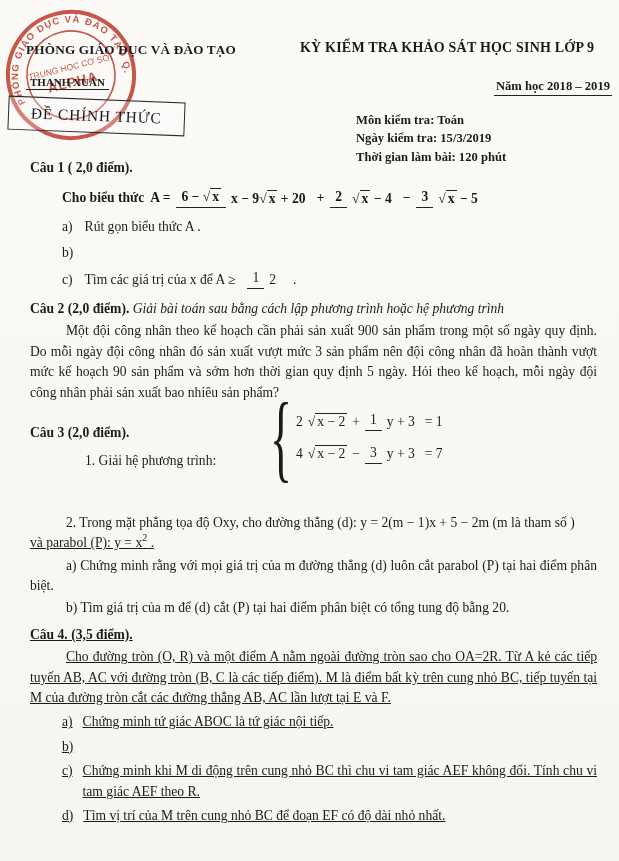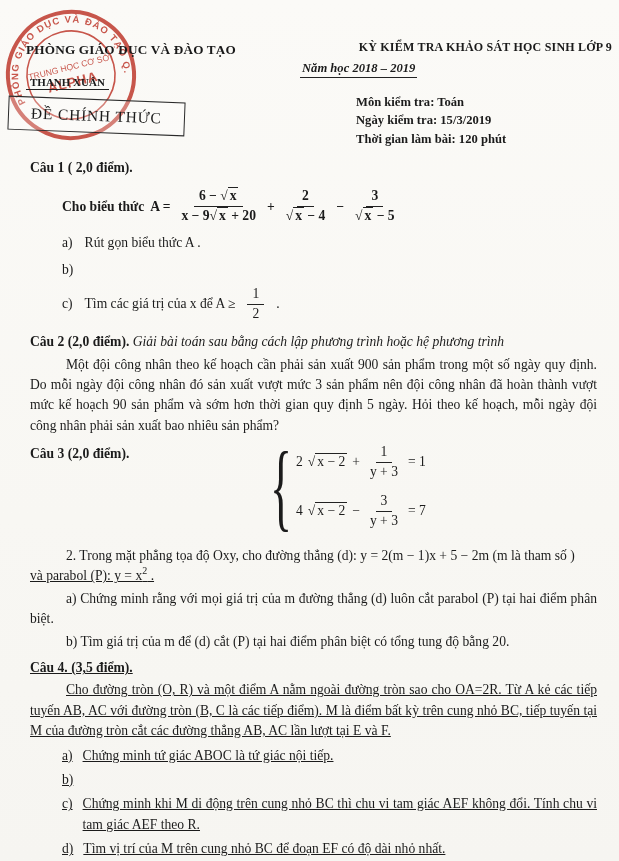--- a/index.html
+++ b/index.html
@@ -13,48 +13,48 @@
   .stamp{position:absolute;left:0px;top:4px;width:142px;height:142px;
          transform:rotate(-14deg);opacity:.85;z-index:1;}
   .h-left{position:absolute;left:26px;top:42px;width:266px;text-align:left;z-index:2;}
   .dept1{font-weight:bold;font-size:13.2px;letter-spacing:.2px;}
   .dept2{display:inline-block;font-weight:bold;font-size:11px;margin-top:18px;
          border-bottom:1.4px solid #222;padding:0 4px 1px;}
   .exam-box{display:inline-block;margin-top:9px;margin-left:-18px;
             border:1.7px solid #2a2a2a;padding:7px 22px;font-size:15.5px;
             letter-spacing:.8px;transform:rotate(2.2deg);background:rgba(255,255,255,.25);}
   .h-right{position:absolute;left:300px;top:40px;width:312px;z-index:2;}
-  .h-title{font-weight:bold;font-size:12px;text-align:right;letter-spacing:.2px;}
-  .h-year{text-align:left;margin-top:3px;font-style:italic;}
+  .h-title{font-weight:bold;font-size:14px;text-align:left;letter-spacing:.2px;}
+  .h-year{text-align:right;margin-top:20px;}
   .h-year span{display:inline-block;font-weight:bold;font-size:12.6px;
                border-bottom:1.5px solid #222;padding:0 2px 1px;}
   .h-meta{margin:15px 0 0 56px;font-weight:bold;font-size:12.6px;line-height:1.45;}
   
   .body{padding:6px 22px 0 30px;font-size:13.6px;line-height:1.5;}
   .bold{font-weight:bold;}
   .ital{font-style:italic;}
   .para{text-align:justify;text-indent:36px;margin-top:2px;}
   .para-noindent{text-align:justify;margin-top:0;text-decoration:underline;}
   .item{display:flex;gap:10px;margin:4px 0 0 32px;}
   .item-label{flex:0 0 auto;}
   .item-text{text-align:justify;}
   
   .mrow{display:flex;align-items:center;gap:6px;flex-wrap:nowrap;}
-  .frac{display:inline-flex;flex-direction:column;align-items:center;
+  .frac{display:inline-flex;align-items:center;
         line-height:1.25;vertical-align:middle;}
   .frac .num{padding:0 5px 1px;border-bottom:1.2px solid #222;text-align:center;}
   .frac .den{padding:1px 5px 0;text-align:right;}
   .sqrt{white-space:nowrap;}
   .sqrt .rad{border-top:1.2px solid #222;padding:0 2px;}
   .q1-formula{margin:10px 0 0 32px;font-weight:bold;}
   .q1-items{margin-top:8px;}
   .q1-item{display:flex;gap:12px;margin:6px 0 0 32px;align-items:center;}
   
   .q3-top{position:relative;height:100px;margin-top:8px;}
-  .q3-label{position:absolute;left:0;top:0;}
+  .q3-label{position:absolute;left:0;top:12px;}
   .q3-sub1{position:absolute;left:55px;top:40px;}
   .system{position:absolute;left:238px;top:0;display:flex;align-items:center;}
   .brace{display:inline-block;font-size:54px;font-weight:400;line-height:1;
          transform:scaleY(1.8) scaleX(.85);transform-origin:center;margin-right:2px;}
   .sys-eqs{display:flex;flex-direction:column;gap:12px;}
   .eq{display:flex;align-items:center;gap:5px;}
   sup{font-size:10px;vertical-align:super;line-height:0;}
 </style>
 </head>
 <body>
@@ -145,20 +145,21 @@
 
     <div style="margin-top:9px;">
       <span class="bold">Câu 2 (2,0 điểm).</span>
       <span class="ital">Giải bài toán sau bằng cách lập phương trình hoặc hệ phương trình</span>
       <div class="para">Một đội công nhân theo kế hoạch cần phải sản xuất 900 sản phẩm trong một số ngày quy định. Do mỗi ngày đội công nhân đó sản xuất vượt mức 3 sản phẩm nên đội công nhân đã hoàn thành vượt mức kế hoạch 90 sản phẩm và sớm hơn thời gian quy định 5 ngày. Hỏi theo kế hoạch, mỗi ngày đội công nhân phải sản xuất bao nhiêu sản phẩm?</div>
     </div>
 
     <div>
       <div class="q3-top">
         <span class="q3-label bold">Câu 3 (2,0 điểm).</span>
+        <span class="q3-sub1">1. Giải hệ phương trình:</span>
 
         <div class="system">
           <span class="brace">{</span>
           <div class="sys-eqs">
             <div class="eq">
               <span>2</span>
                 <span class="sqrt"><span>√</span><span class="rad">x − 2</span></span>
               <span>+</span>
               <span class="frac">
                 <span class="num">1</span>

